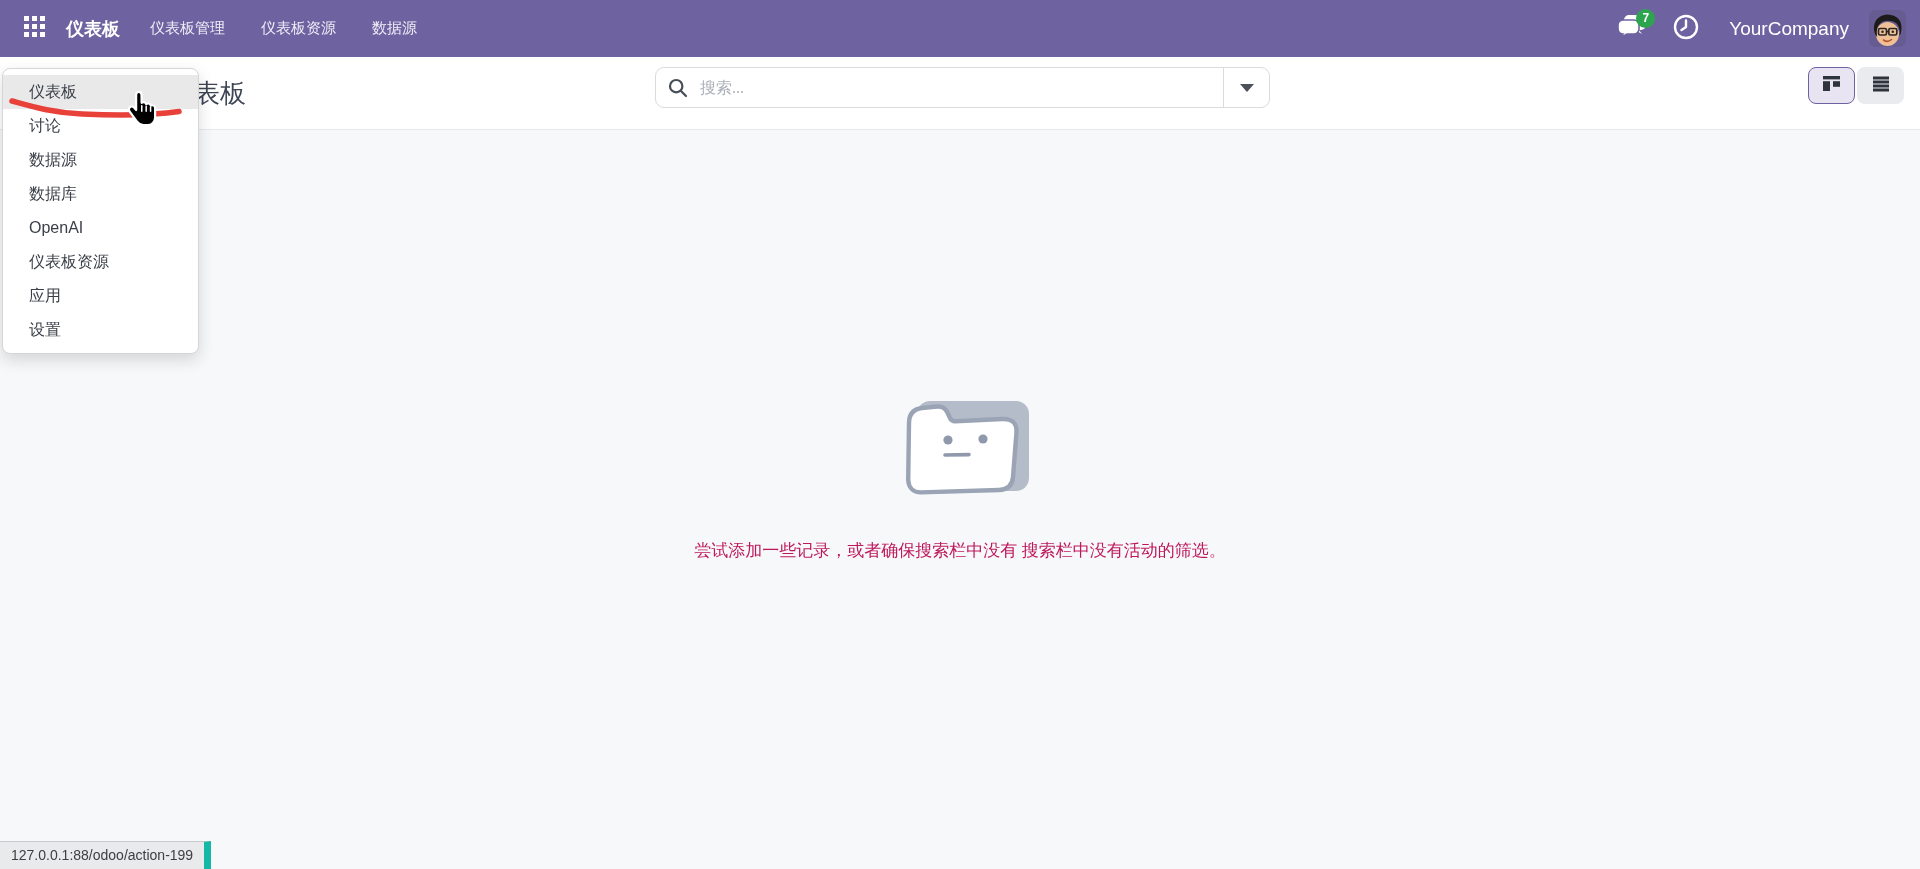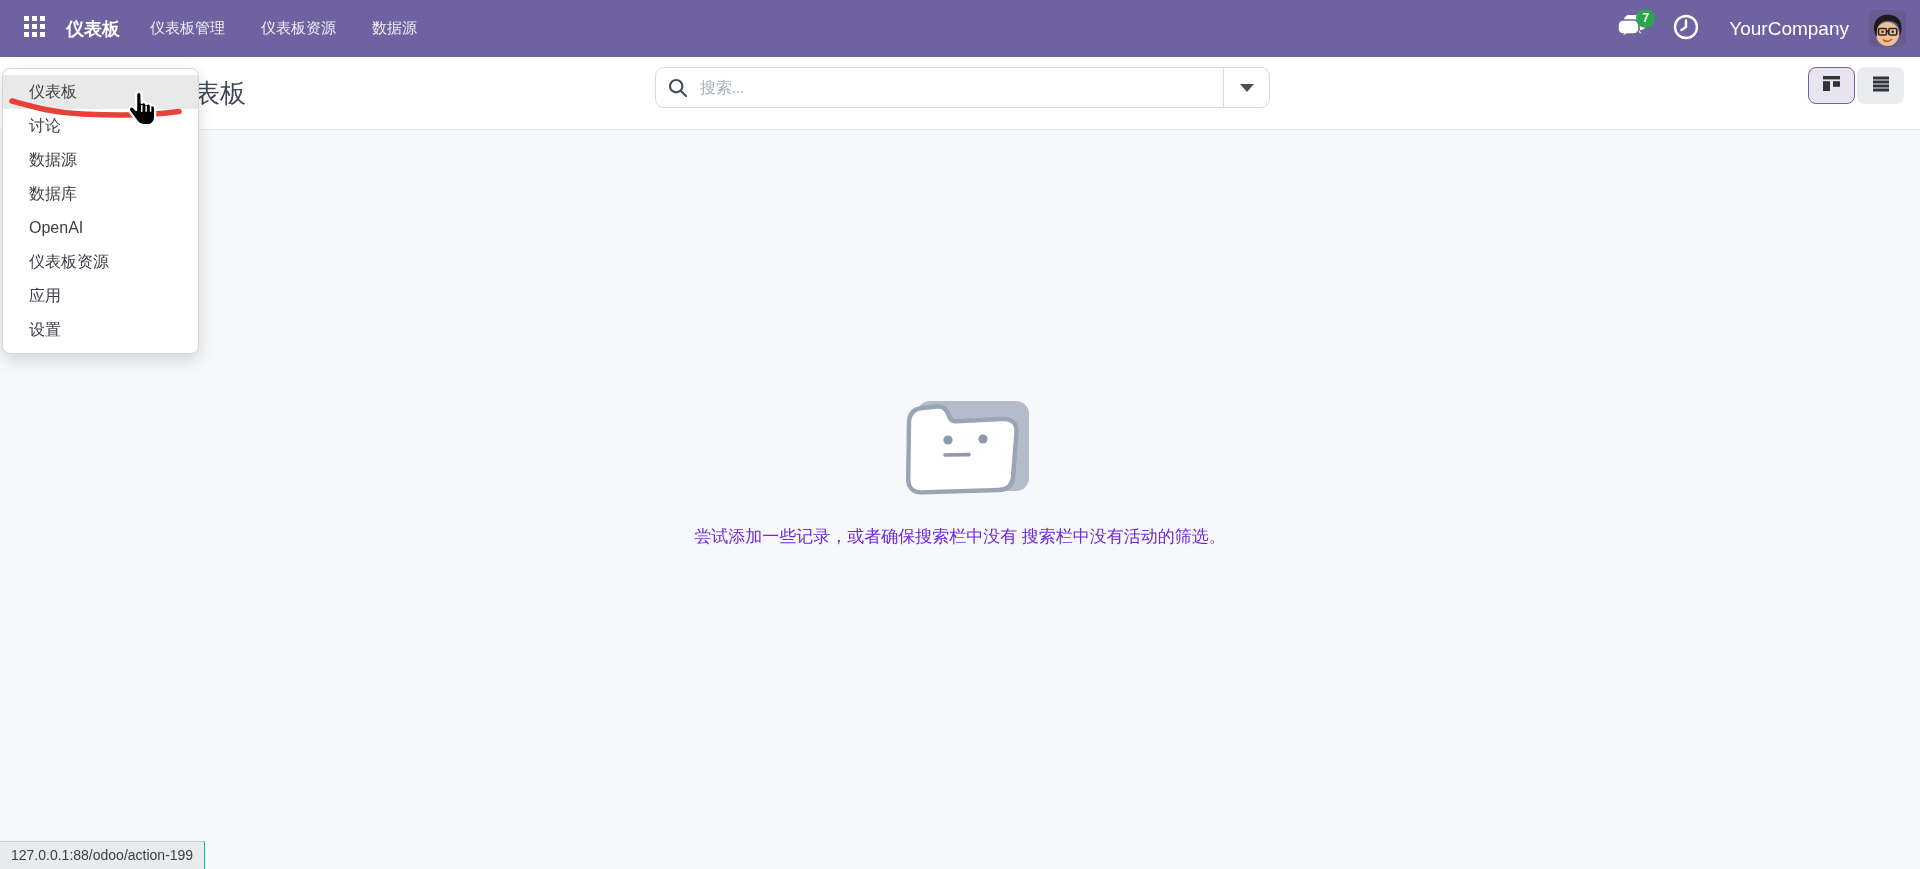--- a/index.html
+++ b/index.html
@@ -45,37 +45,37 @@
   .vs-btn { width:47px; height:37px; display:flex; align-items:center; justify-content:center;
             cursor:pointer; border-radius:8px; }
   .vs-btn.kanban { background:#e9e4f2; border:1px solid #6e62a0; }
   .vs-btn.list { background:#e9ebee; margin-left:2px; }
 
   
   .content { position:absolute; left:0; top:131px; width:1920px; height:738px; background:#f7f8fa; }
   .empty-state { position:absolute; left:0; top:0; width:100%; text-align:center; }
   .folder-wrap { margin-top:262px; }
   .empty-title { margin-top:36px; font-size:21px; font-weight:bold; color:#20242b; }
-  .empty-subtitle { margin-top:22px; font-size:17px; color:#6d28d9; }
+  .empty-subtitle { margin-top:36px; font-size:17px; color:#be185d; }
 
   
   .apps-dropdown { position:absolute; left:2px; top:68px; width:197px; background:#fff;
                    border:1px solid #d4d6d9; border-radius:8px; padding:6px 0;
                    box-shadow:0 6px 16px rgba(0,0,0,.14); z-index:20; }
   .dd-item { height:34px; line-height:34px; padding-left:26px; font-size:16px; color:#3a3f47;
              cursor:pointer; white-space:nowrap; }
   .dd-item.highlighted { background:#e9e9ea; }
 
   
   .annotation-line { position:absolute; left:0px; top:90px; z-index:30; pointer-events:none; }
   .cursor-hand { position:absolute; left:125px; top:90px; z-index:31; pointer-events:none; }
 
   
   .status-tooltip { position:absolute; left:0; bottom:0; height:28px; line-height:26px;
-                    background:#e9eaec; border-top:1px solid #c6c8cb; border-right:1px solid #14b8a6;
+                    background:#e9eaec; border-top:1px solid #c6c8cb; border-right:7px solid #14b8a6;
                     padding:0 11px; font-size:14px; color:#3c4043; z-index:10; }
 </style>
 </head>
 <body>
 
 <div class="stage">
 
   <div class="navbar">
     <div class="apps-toggle">
       <span>

